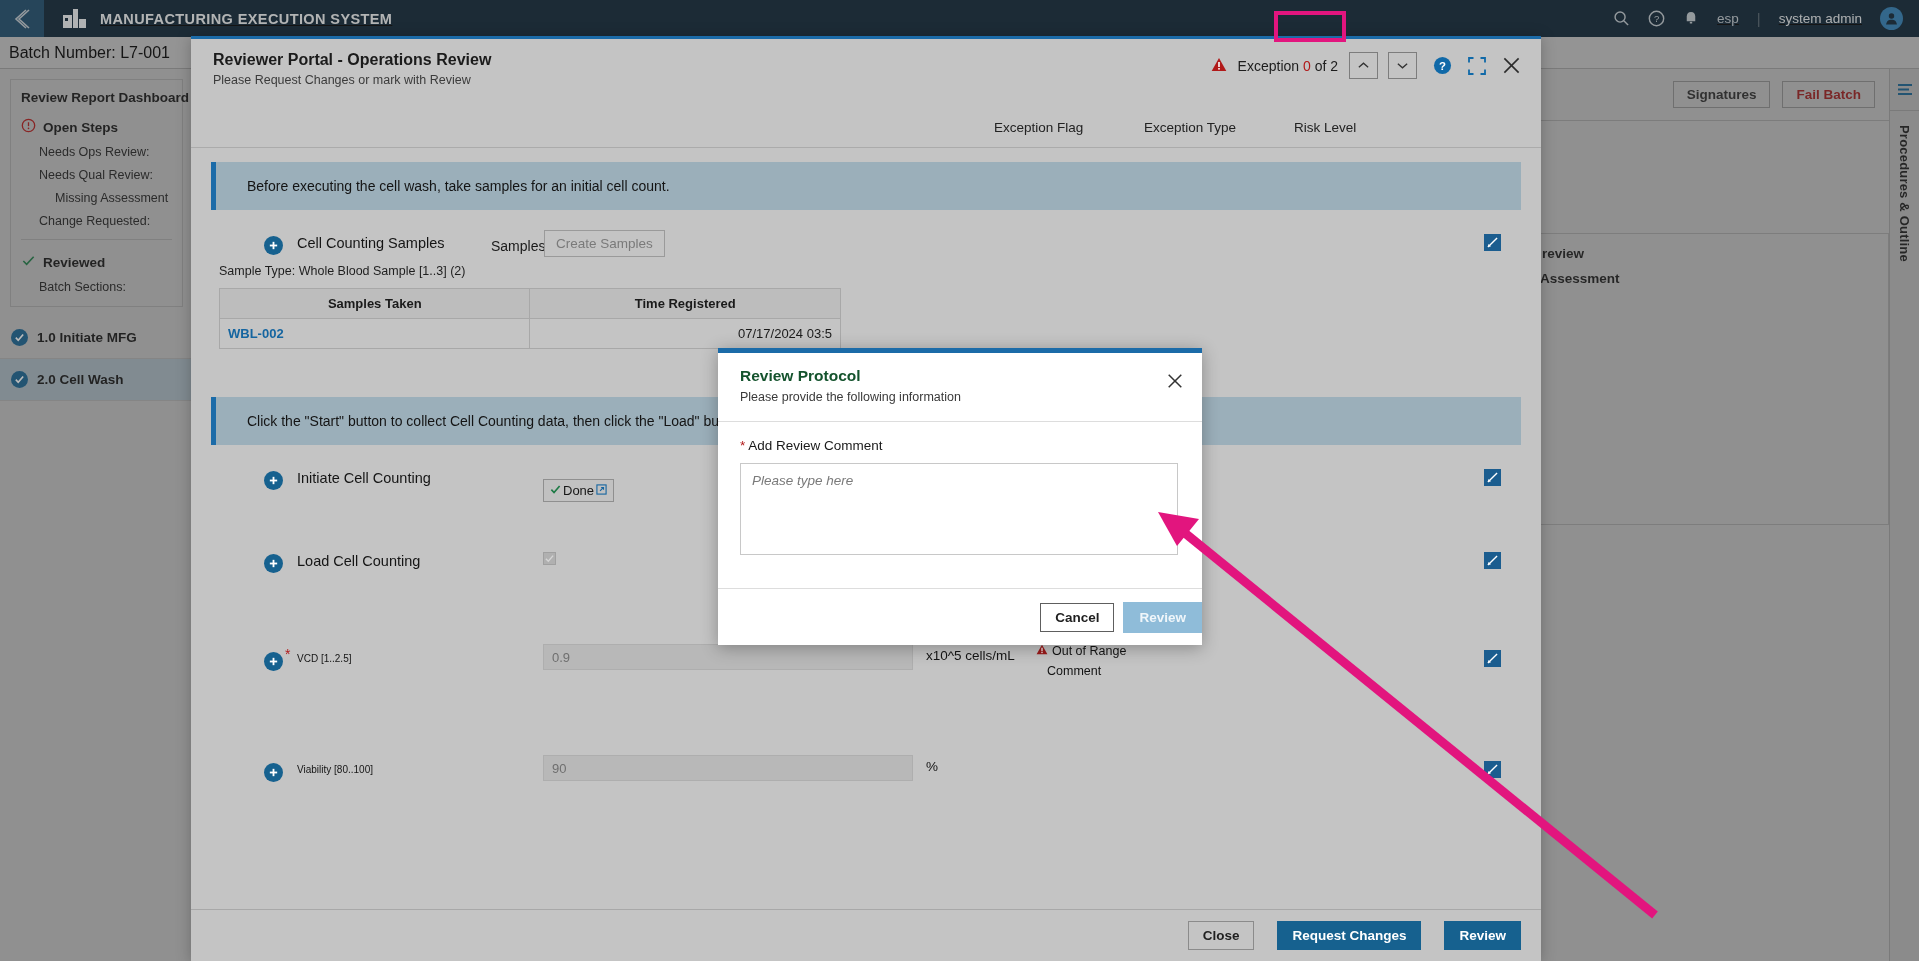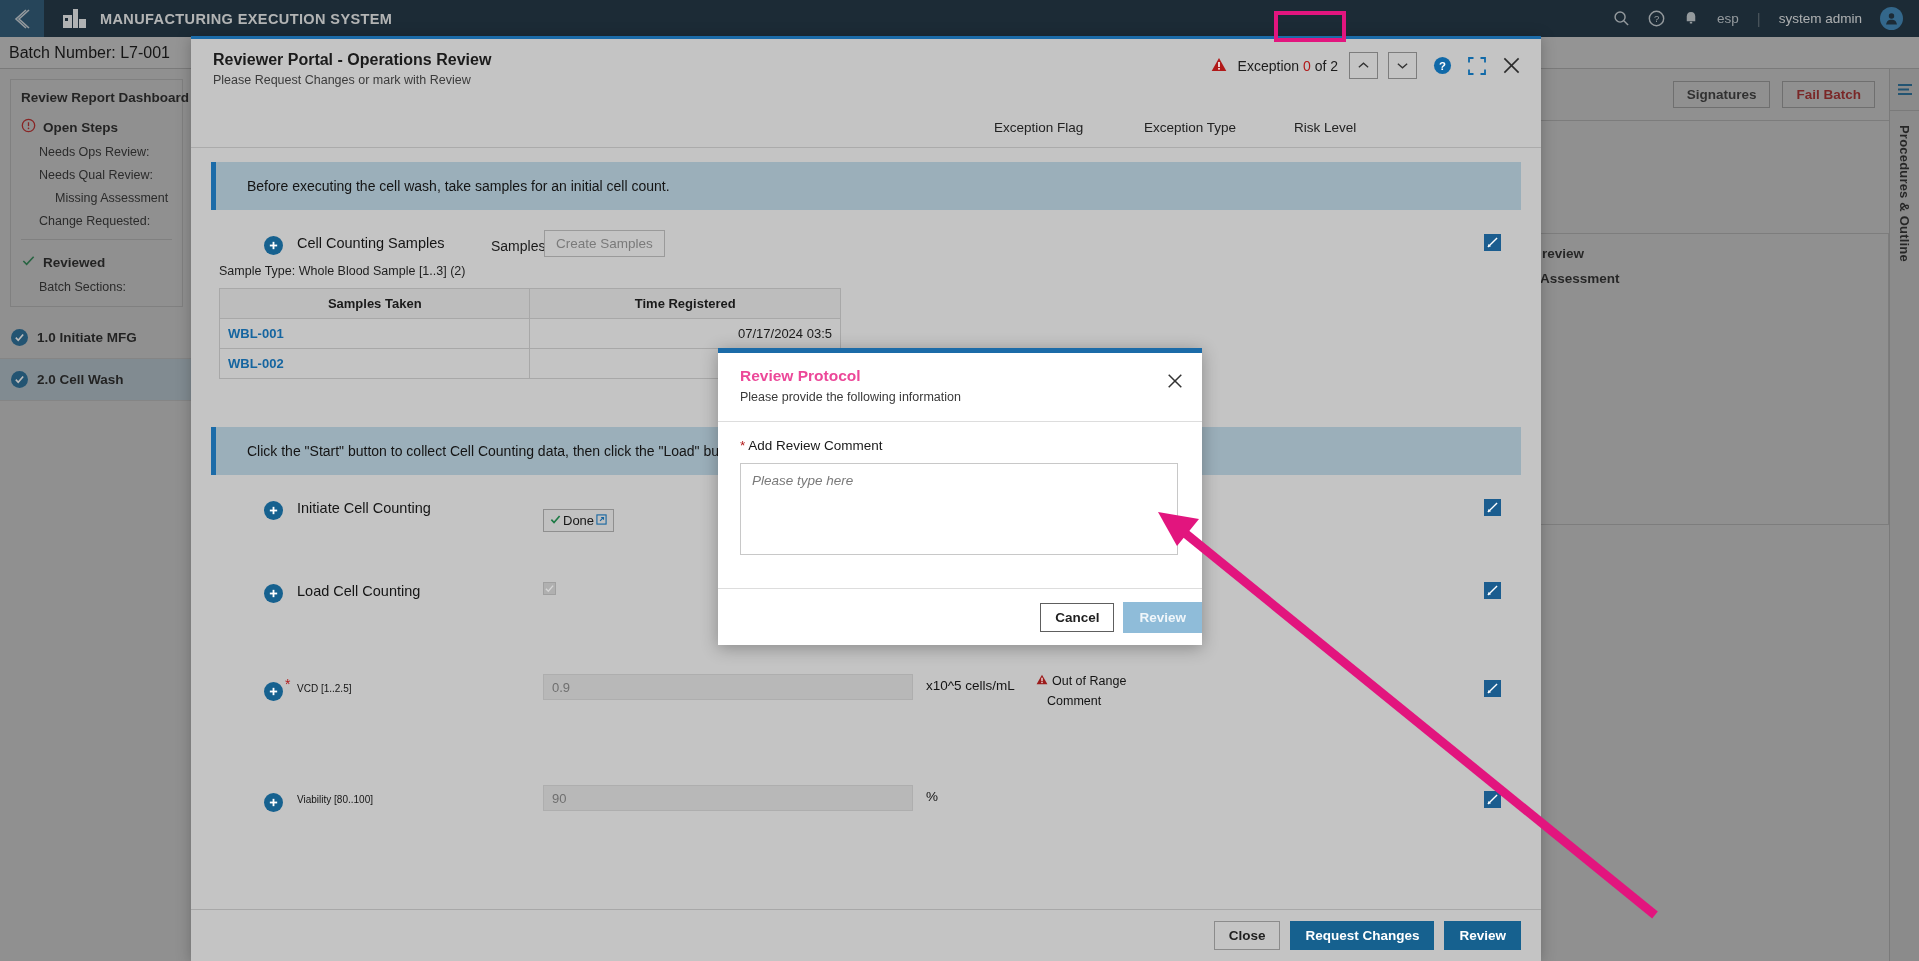--- a/index.html
+++ b/index.html
@@ -9,20 +9,21 @@
     font-family: "Liberation Sans", sans-serif;
     overflow: hidden;
     background: #c4c4c4;
   }
 
   
   #topnav {
     position: absolute; top: 0; left: 0; width: 1919px; height: 37px;
     background: #0b2233; display: flex; align-items: center;
     z-index: 5;
+    text-decoration: underline;
   }
   #back-btn {
     width: 44px; height: 37px; background: #1b4a6b;
     display: flex; align-items: center; justify-content: center;
     cursor: pointer;
   }
   #back-btn svg { display: block; }
   #brand-logo {
     width: 30px; height: 22px; margin-left: 16px;
     display: flex; align-items: center; justify-content: center;
@@ -246,21 +247,21 @@
   .unit-label {
     position: absolute; left: 715px; top: 4px; font-size: 13.5px; color: #151515;
   }
   .oor-wrap { position: absolute; left: 825px; top: 0px; }
   .oor-line1 { font-size: 12.5px; color: #141414; display: flex; align-items: center; gap: 4px; }
   .oor-line2 { font-size: 12.5px; color: #141414; margin-top: 6px; margin-left: 11px; }
 
   #portal-footer {
     flex: 0 0 auto; height: 52px; border-top: 1px solid #a8a8a8;
     display: flex; align-items: center; justify-content: flex-end;
-    gap: 10px; padding-right: 20px;
+    gap: 23px; padding-right: 20px;
   }
   .ft-btn {
     border: 1px solid #8b8b8b; background: #c4c4c4; padding: 6px 14px;
     font-size: 13.5px; font-weight: 700; color: #1f1f1f; cursor: pointer;
     font-family: "Liberation Sans", sans-serif;
   }
   .ft-btn.primary { background: #16618f; border-color: #16618f; color: #fff; }
   #review-footer-btn { position: relative; }
   #review-highlight {
     position: absolute; left: 1274px; top: 11px; width: 72px; height: 31px;
@@ -272,21 +273,21 @@
     position: absolute; left: 718px; top: 348px; width: 484px; height: 297px;
     z-index: 40;
   }
   #modal {
     width: 484px; height: 297px; background: #fff;
     border-top: 5px solid #1b6ba8;
     box-shadow: 0 3px 16px rgba(0,0,0,.30);
     display: flex; flex-direction: column;
   }
   #modal-head { position: relative; height: 68px; flex: 0 0 auto; padding: 14px 20px 0 22px; }
-  #modal-title { font-size: 15.5px; font-weight: 700; color: #ec4899; }
+  #modal-title { font-size: 15.5px; font-weight: 700; color: #14532d; }
   #modal-sub { font-size: 12.5px; color: #3a3a3a; margin-top: 5px; }
   #modal-close {
     position: absolute; right: 18px; top: 19px; cursor: pointer;
     display: flex; align-items: center;
   }
   #modal-body { flex: 1 1 auto; border-top: 1px solid #dddddd; padding: 16px 22px 0 22px; }
   #comment-label { font-size: 13.5px; color: #1a1a1a; }
   #comment-label .star { color: #b11919; }
   #comment-input {
     margin-top: 10px; width: 438px; height: 92px;
@@ -531,24 +532,20 @@
 
     <table id="sample-table">
       <thead>
         <tr>
           <th style="width:311px;">Samples Taken</th>
           <th style="width:311px;">Time Registered</th>
         </tr>
       </thead>
       <tbody>
         <tr>
-          <td class="link">WBL-001</td>
-          <td class="right">07/17/2024 03:5</td>
-        </tr>
-        <tr>
           <td class="link">WBL-002</td>
           <td class="right">07/17/2024 03:5</td>
         </tr>
       </tbody>
     </table>
 
     <div style="height:48px;"></div>
 
     <div class="banner">Click the "Start" button to collect Cell Counting data, then click the "Load" button to load the results.</div>
 

